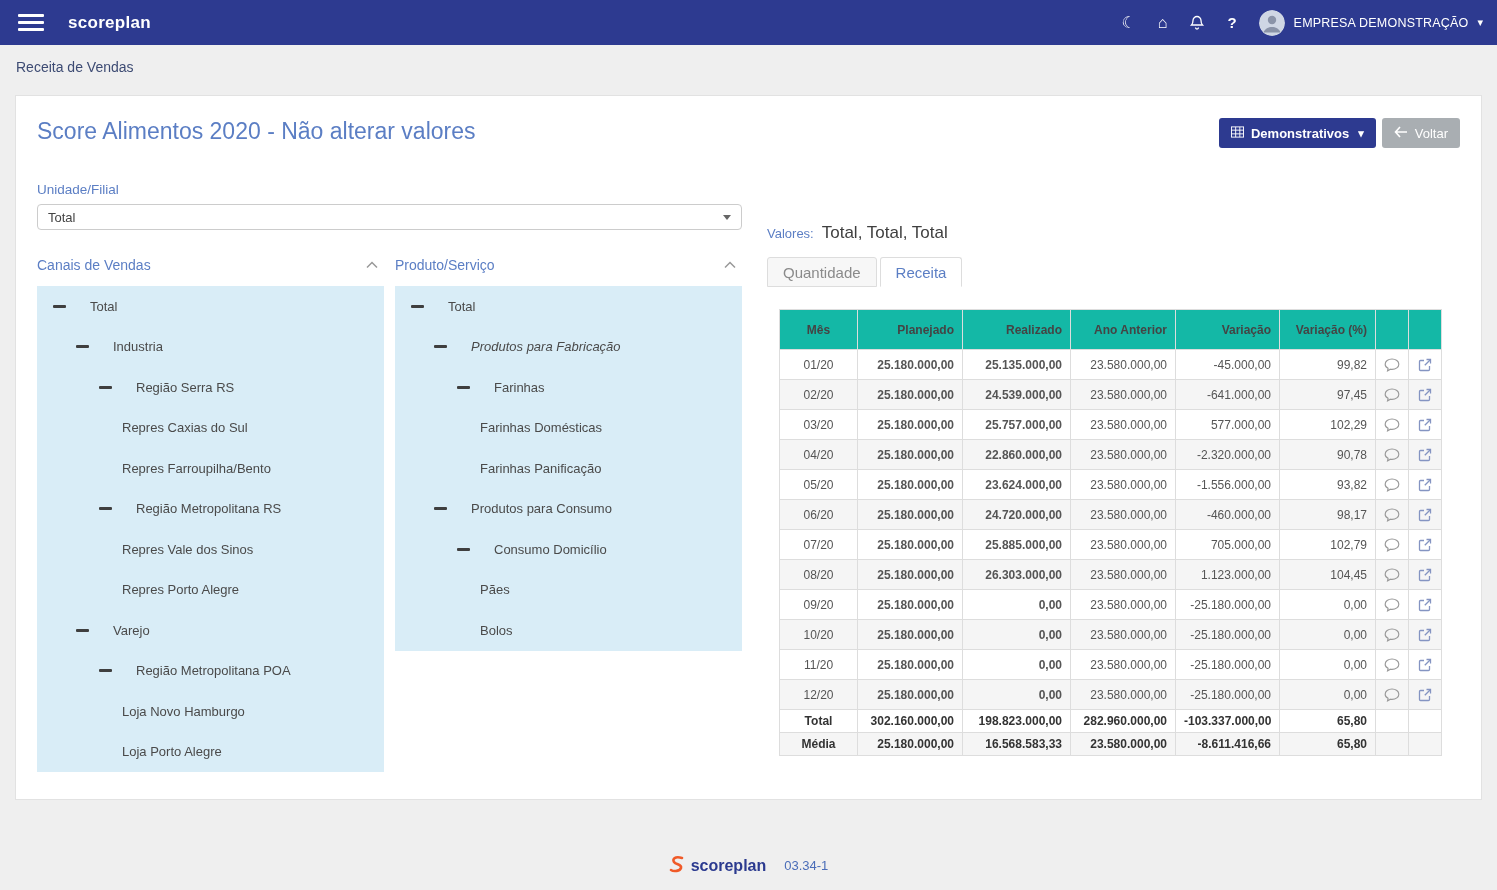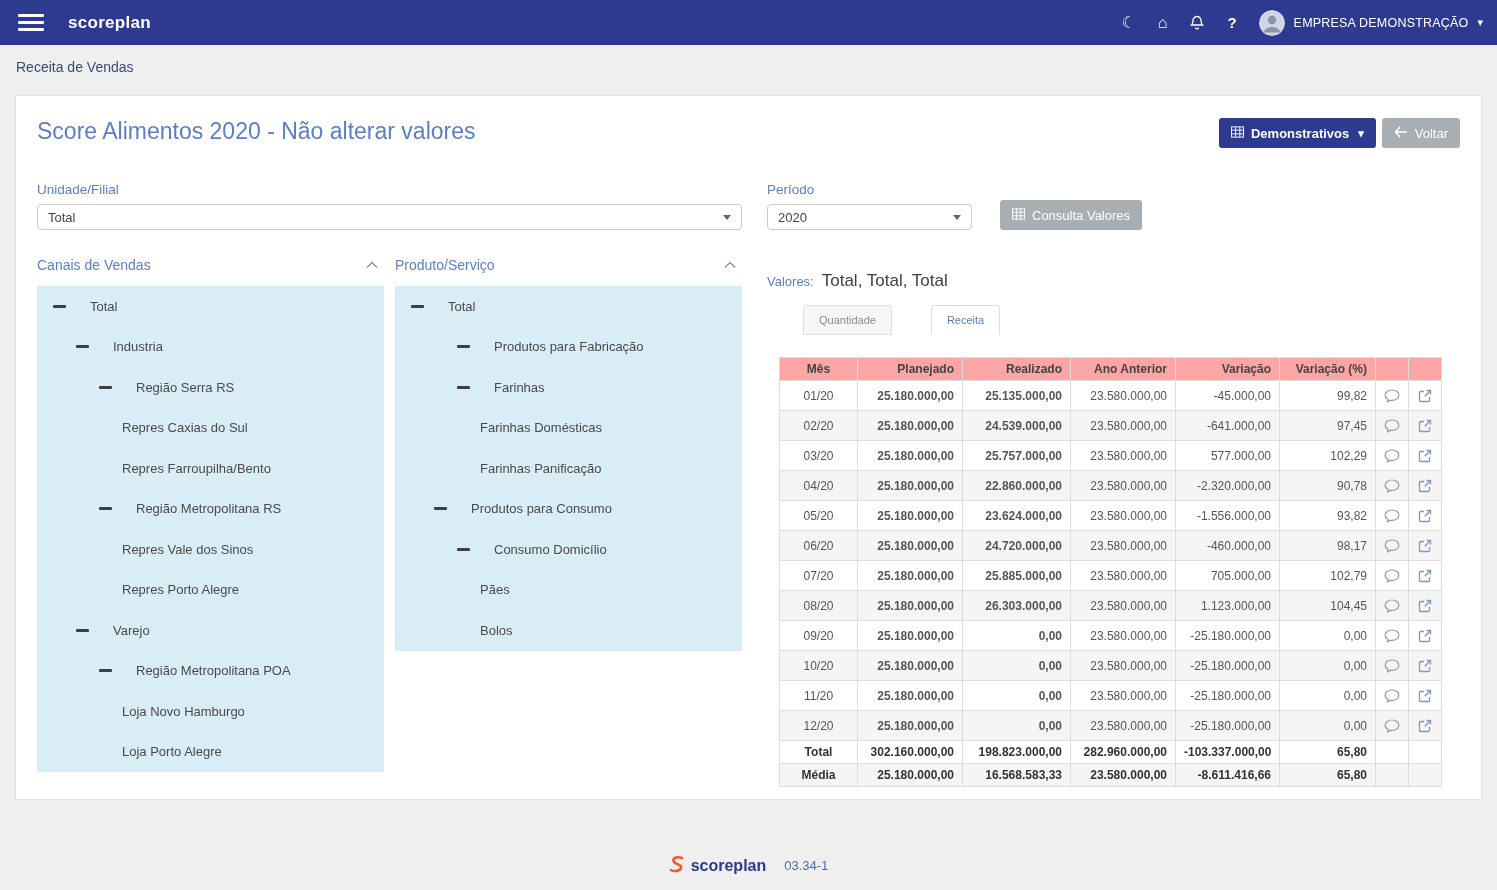--- a/index.html
+++ b/index.html
@@ -54,27 +54,27 @@
   .tree-collapse { background: none; border: none; cursor: pointer; display: flex; align-items: center; padding: 2px; }
   .tree-body { background: #d9edf7; }
   .tree-row { height: 40.5px; display: flex; align-items: center; color: #4a4a4a; font-size: 13px; cursor: pointer; }
   .expander { width: 13px; height: 3px; background: #3f3f3f; border-radius: 1px; margin-right: 24px; flex: none; cursor: pointer; }
 
   
   .valores { margin-top: 22px; display: flex; align-items: baseline; gap: 8px; }
   .valores-label { color: #5b7ec4; font-size: 13px; margin-top: 22px; }
   .valores-value { color: #3f3f3f; font-size: 17px; }
   .tabs { display: flex; margin-top: 14px; }
-  .tab { height: 30px; display: flex; align-items: center; padding: 0 15px; border: 1px solid #ddd; font-size: 11px; color: #8a8a8a; background: #f7f7f7; border-radius: 3px 3px 0 0; cursor: pointer; margin-right: 3px; margin-left: 36px; }
+  .tab { height: 30px; display: flex; align-items: center; padding: 0 15px; border: 1px solid #ddd; font-size: 15px; color: #8a8a8a; background: #f7f7f7; border-radius: 3px 3px 0 0; cursor: pointer; margin-right: 3px; }
   .tab.active { background: #fff; color: #5b7ec4; border-bottom-color: #fff; }
 
   
   table.values { border-collapse: collapse; width: 662px; margin: 22px 0 0 12px; table-layout: fixed; }
   table.values th, table.values td { border: 1px solid #ddd; padding: 0 8px; overflow: hidden; white-space: nowrap; }
-  table.values th { height: 23px; background: #fca5a5; font-weight: 700; color: #444; font-size: 12px; text-align: right; }
+  table.values th { height: 40px; background: #14b8a6; font-weight: 700; color: #444; font-size: 12px; text-align: right; }
   table.values th.c-mes { text-align: center; }
   table.values td { height: 30px; font-size: 12px; color: #555; }
   .c-mes { text-align: center; color: #666; }
   .c-num { text-align: right; }
   .c-planejado, .c-realizado { font-weight: 700; color: #333; }
   .c-ano { color: #b5b5b5; }
   .c-var { color: #8a8a8a; }
   .c-pct { color: #555; }
   .c-icon { text-align: center; padding: 0 !important; }
   #table-body tr:nth-child(even) td { background: #f5f5f5; }
@@ -227,21 +227,21 @@
               <svg width="12" height="8" viewBox="0 0 12 8">
                   <path d="M1 6.5L6 1.5L11 6.5" fill="none" stroke="#999" stroke-width="1.5"></path>
                 </svg>
             </button>
           </div>
           <div class="tree-body" id="produtos-tree">
               <div class="tree-row" style="padding-left: 16px;">
                 <span class="expander"></span>
                 <span>Total</span>
               </div>
-              <div class="tree-row" style="padding-left: 62px;">
+              <div class="tree-row" style="padding-left: 39px; font-style: italic;">
                 <span class="expander"></span>
                 <span>Produtos para Fabricação</span>
               </div>
               <div class="tree-row" style="padding-left: 62px;">
                 <span class="expander"></span>
                 <span>Farinhas</span>
               </div>
               <div class="tree-row" style="padding-left: 85px;">
                 <span>Farinhas Domésticas</span>
               </div>
@@ -261,41 +261,20 @@
               </div>
               <div class="tree-row" style="padding-left: 85px;">
                 <span>Bolos</span>
               </div>
             </div>
         </div>
       </div>
     </div>
 
     <div class="col-right">
-      <div class="field-row">
-        <div class="field">
-          <label class="field-label">Período</label>
-          <div class="select w-periodo">
-            <span>2020</span>
-            <span class="select-caret"></span>
-          </div>
-        </div>
-        <button class="btn btn-gray">
-          <span>
-            <svg width="13" height="12" viewBox="0 0 14 12">
-                <rect x="0.5" y="0.5" width="13" height="11" fill="none" stroke="#fff"></rect>
-                <line x1="0.5" y1="4" x2="13.5" y2="4" stroke="#fff"></line>
-                <line x1="0.5" y1="8" x2="13.5" y2="8" stroke="#fff"></line>
-                <line x1="5" y1="0.5" x2="5" y2="11.5" stroke="#fff"></line>
-                <line x1="9.5" y1="0.5" x2="9.5" y2="11.5" stroke="#fff"></line>
-              </svg>
-          </span>
-          <span>Consulta Valores</span>
-        </button>
-      </div>
 
       <div class="valores">
         <span class="valores-label">Valores:</span>
         <span class="valores-value">Total, Total, Total</span>
       </div>
 
       <div class="tabs" id="tabs">
           <div class="tab">Quantidade</div>
           <div class="tab active">Receita</div>
         </div>

